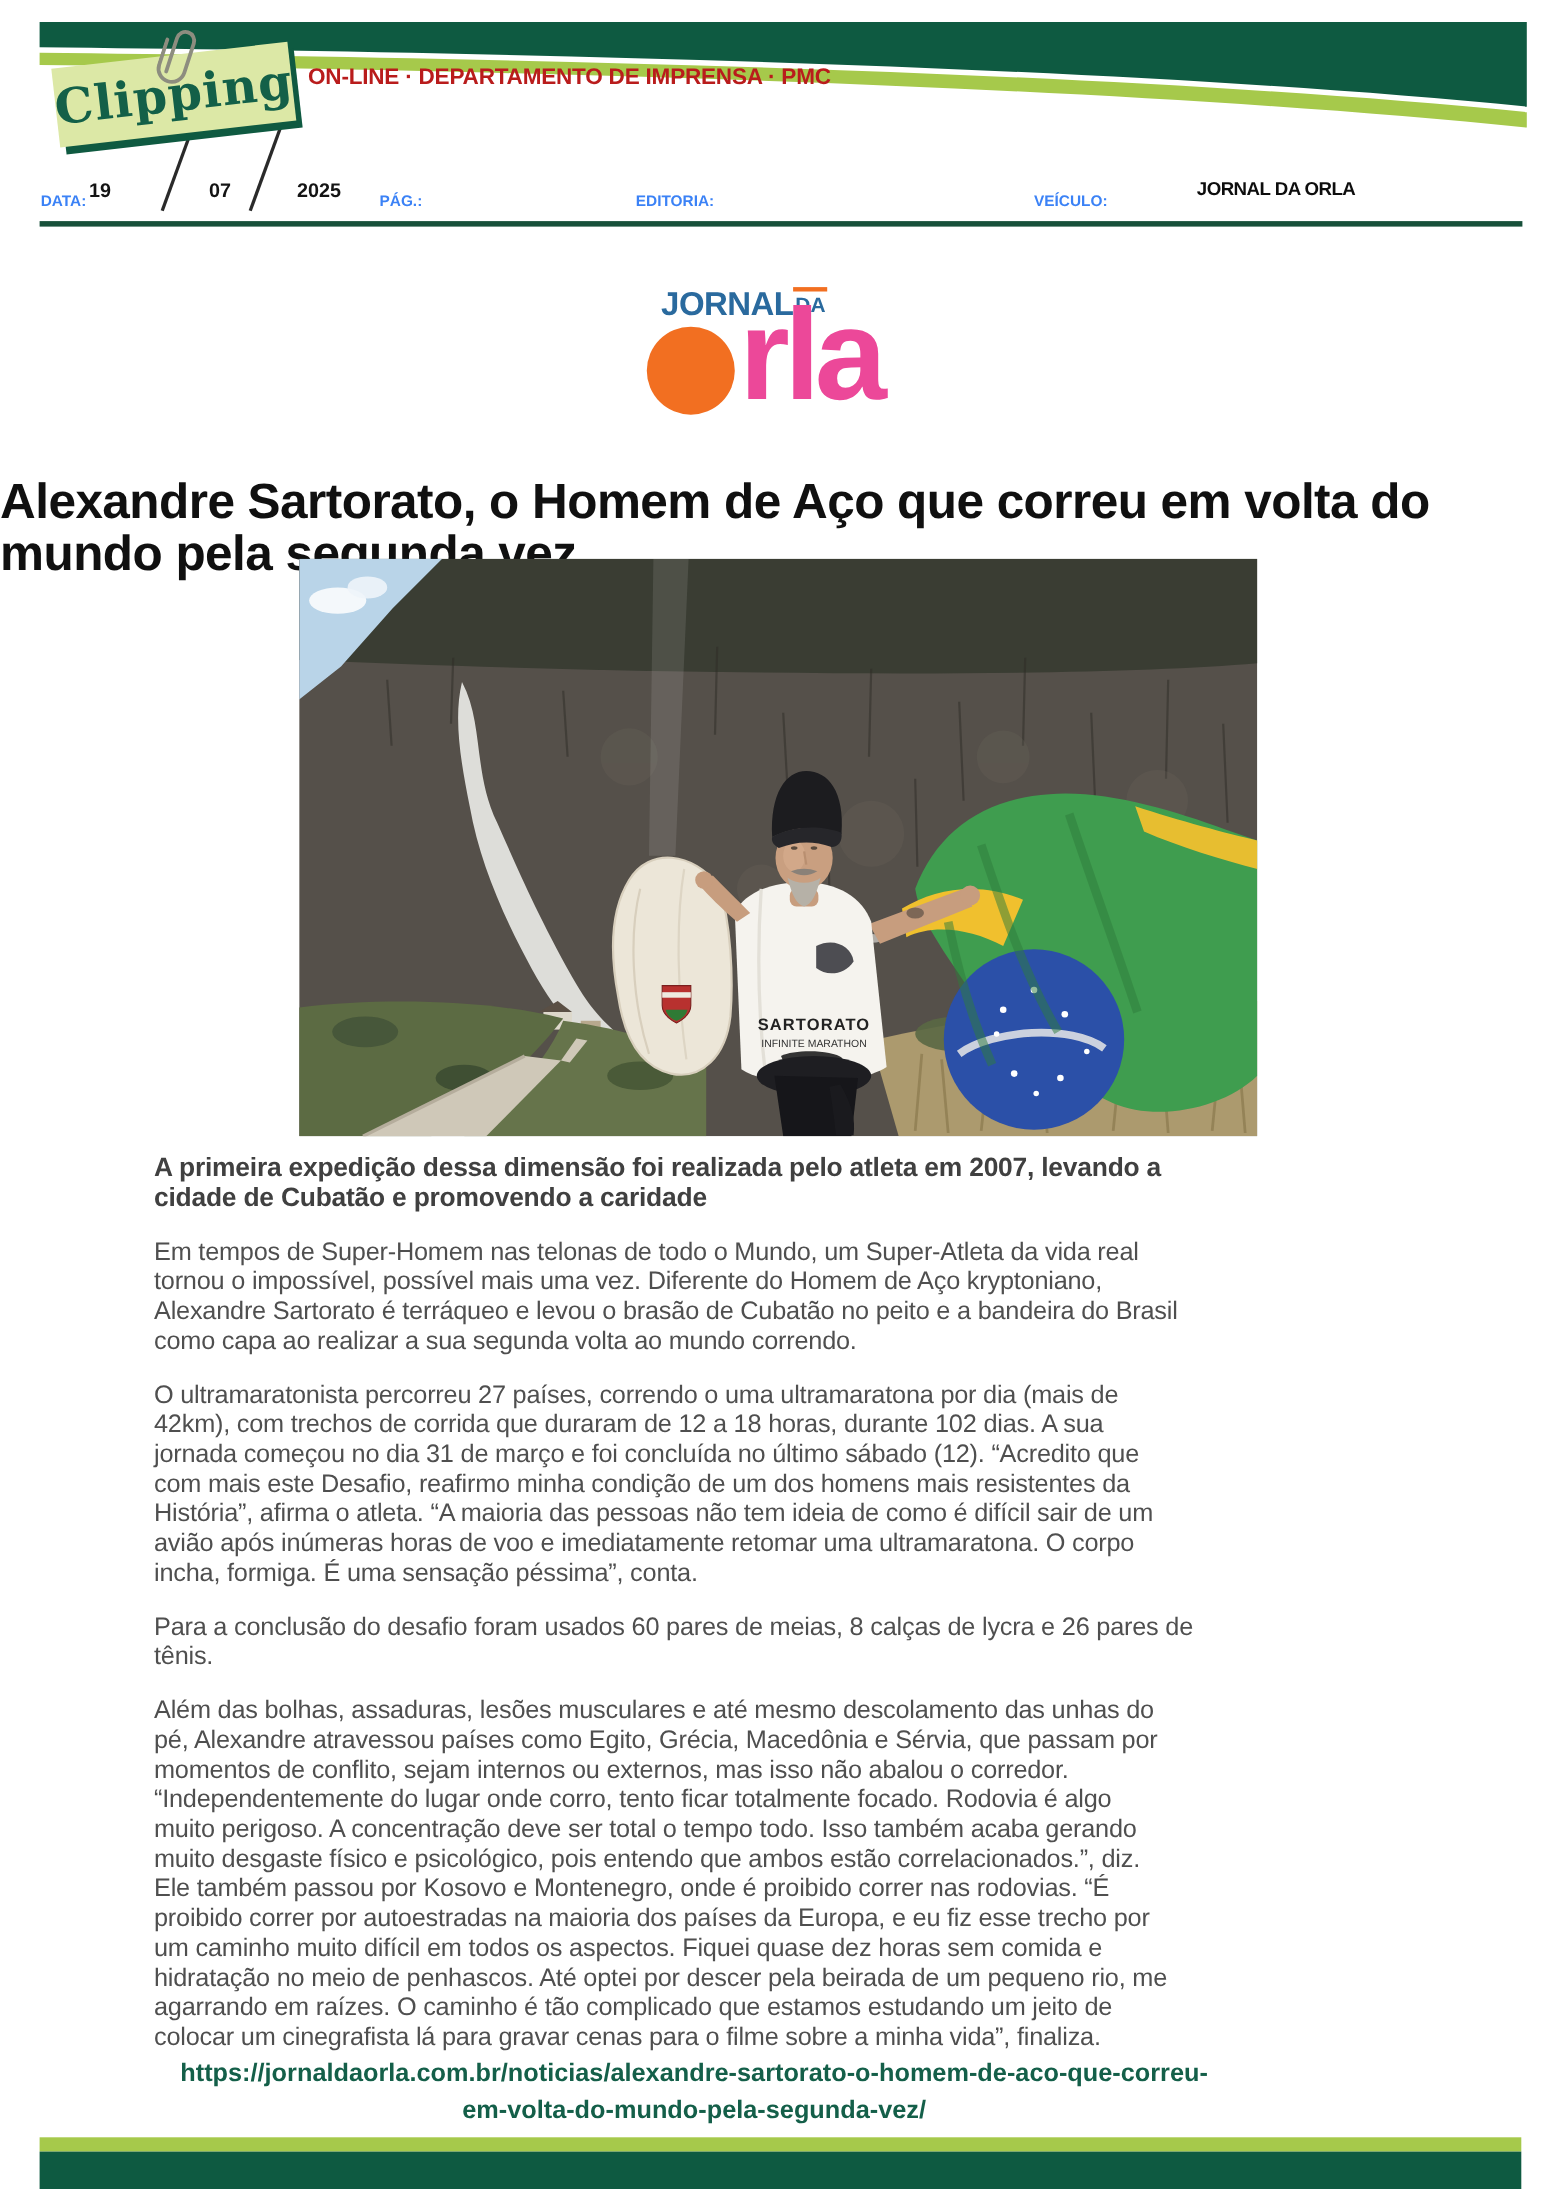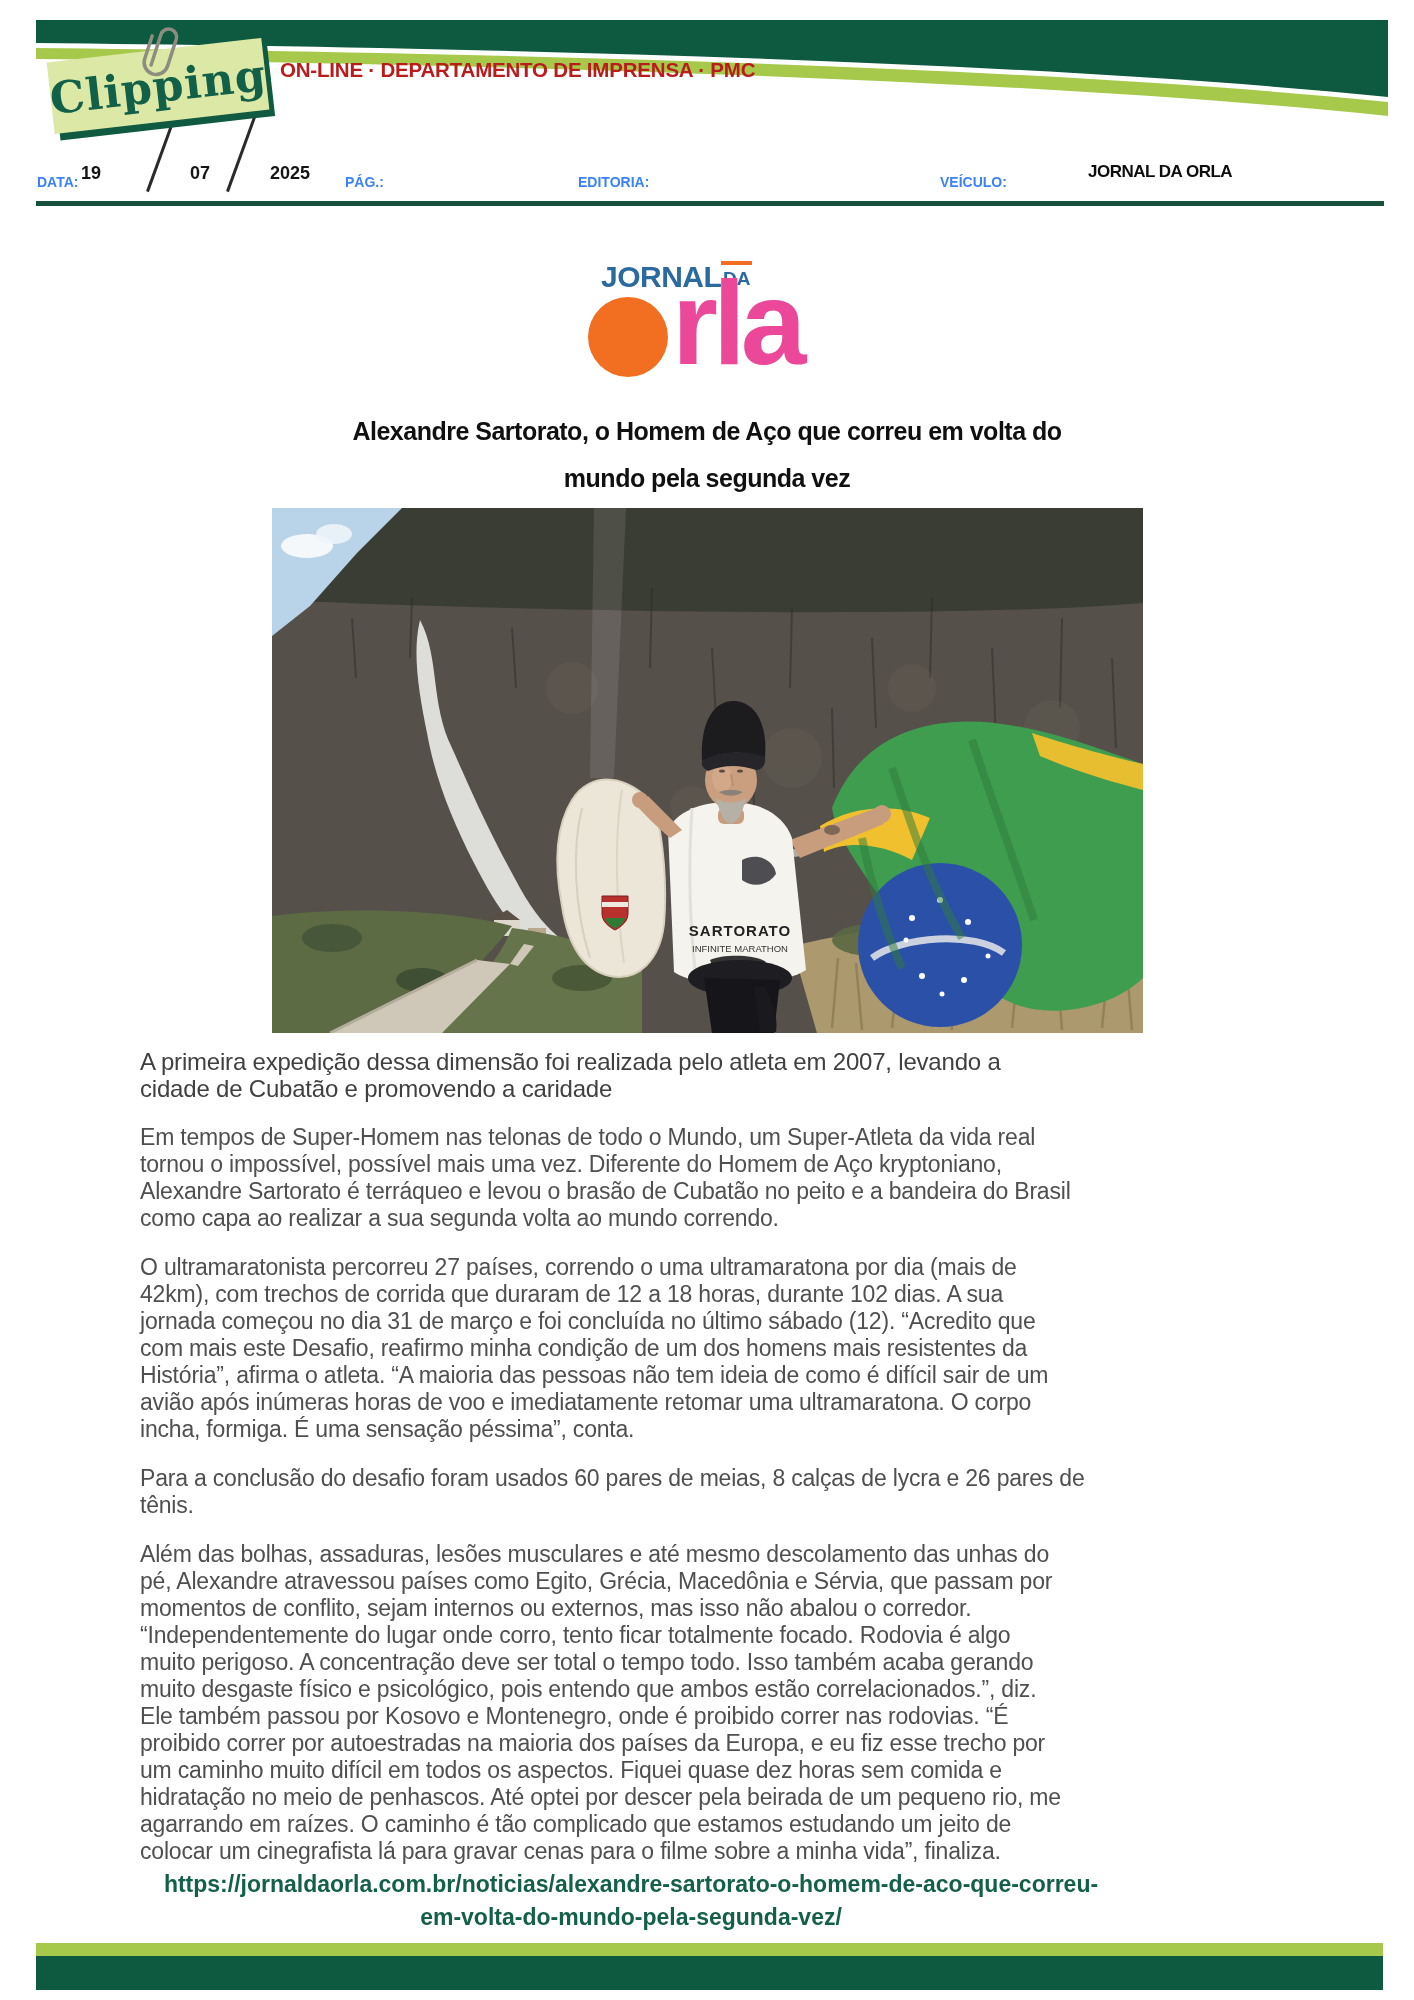--- a/index.html
+++ b/index.html
@@ -31,26 +31,26 @@
   .logo-top{position:absolute;left:601px;top:260px;font-size:30px;font-weight:700;
             color:#2a6a9e;letter-spacing:-0.5px;}
   .logo-da{position:absolute;left:723px;top:268px;font-size:19px;font-weight:700;color:#2a6a9e;}
   .logo-da-bar{position:absolute;left:721px;top:261px;width:31px;height:4px;background:#f26f21;}
   .logo-circle{position:absolute;left:588px;top:297px;width:80px;height:80px;border-radius:50%;
                background:#f26f21;}
   .logo-word{position:absolute;left:672px;top:264px;font-size:118px;line-height:118px;
              font-weight:700;color:#ec4899;letter-spacing:-5px;}
 
   
-  .headline{position:absolute;left:0;top:408px;width:1414px;text-align:center;
-            font-size:25px;line-height:47px;font-weight:700;color:#101010;
+  .headline{position:absolute;left:0;top:432px;width:1414px;
+            font-size:45px;line-height:47px;font-weight:700;color:#101010;
             white-space:pre-line;letter-spacing:-0.5px;}
   .photo{position:absolute;left:272px;top:508px;width:871px;height:525px;}
   .article-col{position:absolute;left:140px;top:1048px;width:1180px;color:#4f4f4f;}
-  .art-sub{font-size:24px;line-height:27px;font-weight:400;color:#404040;
+  .art-sub{font-size:24px;line-height:27px;font-weight:700;color:#404040;
            white-space:pre-line;margin:0 0 22px 0;letter-spacing:-0.2px;}
   .art-p{font-size:23px;line-height:27px;margin:0 0 22px 0;white-space:pre-line;
          letter-spacing:-0.2px;}
   .art-url{position:absolute;left:0;top:1868px;width:1262px;text-align:center;
            font-size:23px;line-height:33px;font-weight:700;color:#145f49;
            white-space:pre-line;text-decoration:none;display:block;}
 
   
   .foot-stripe{position:absolute;left:36px;top:1943px;width:1347px;height:13px;background:#a6c94b;}
   .foot-band{position:absolute;left:36px;top:1956px;width:1347px;height:34px;background:#0e5a41;}

